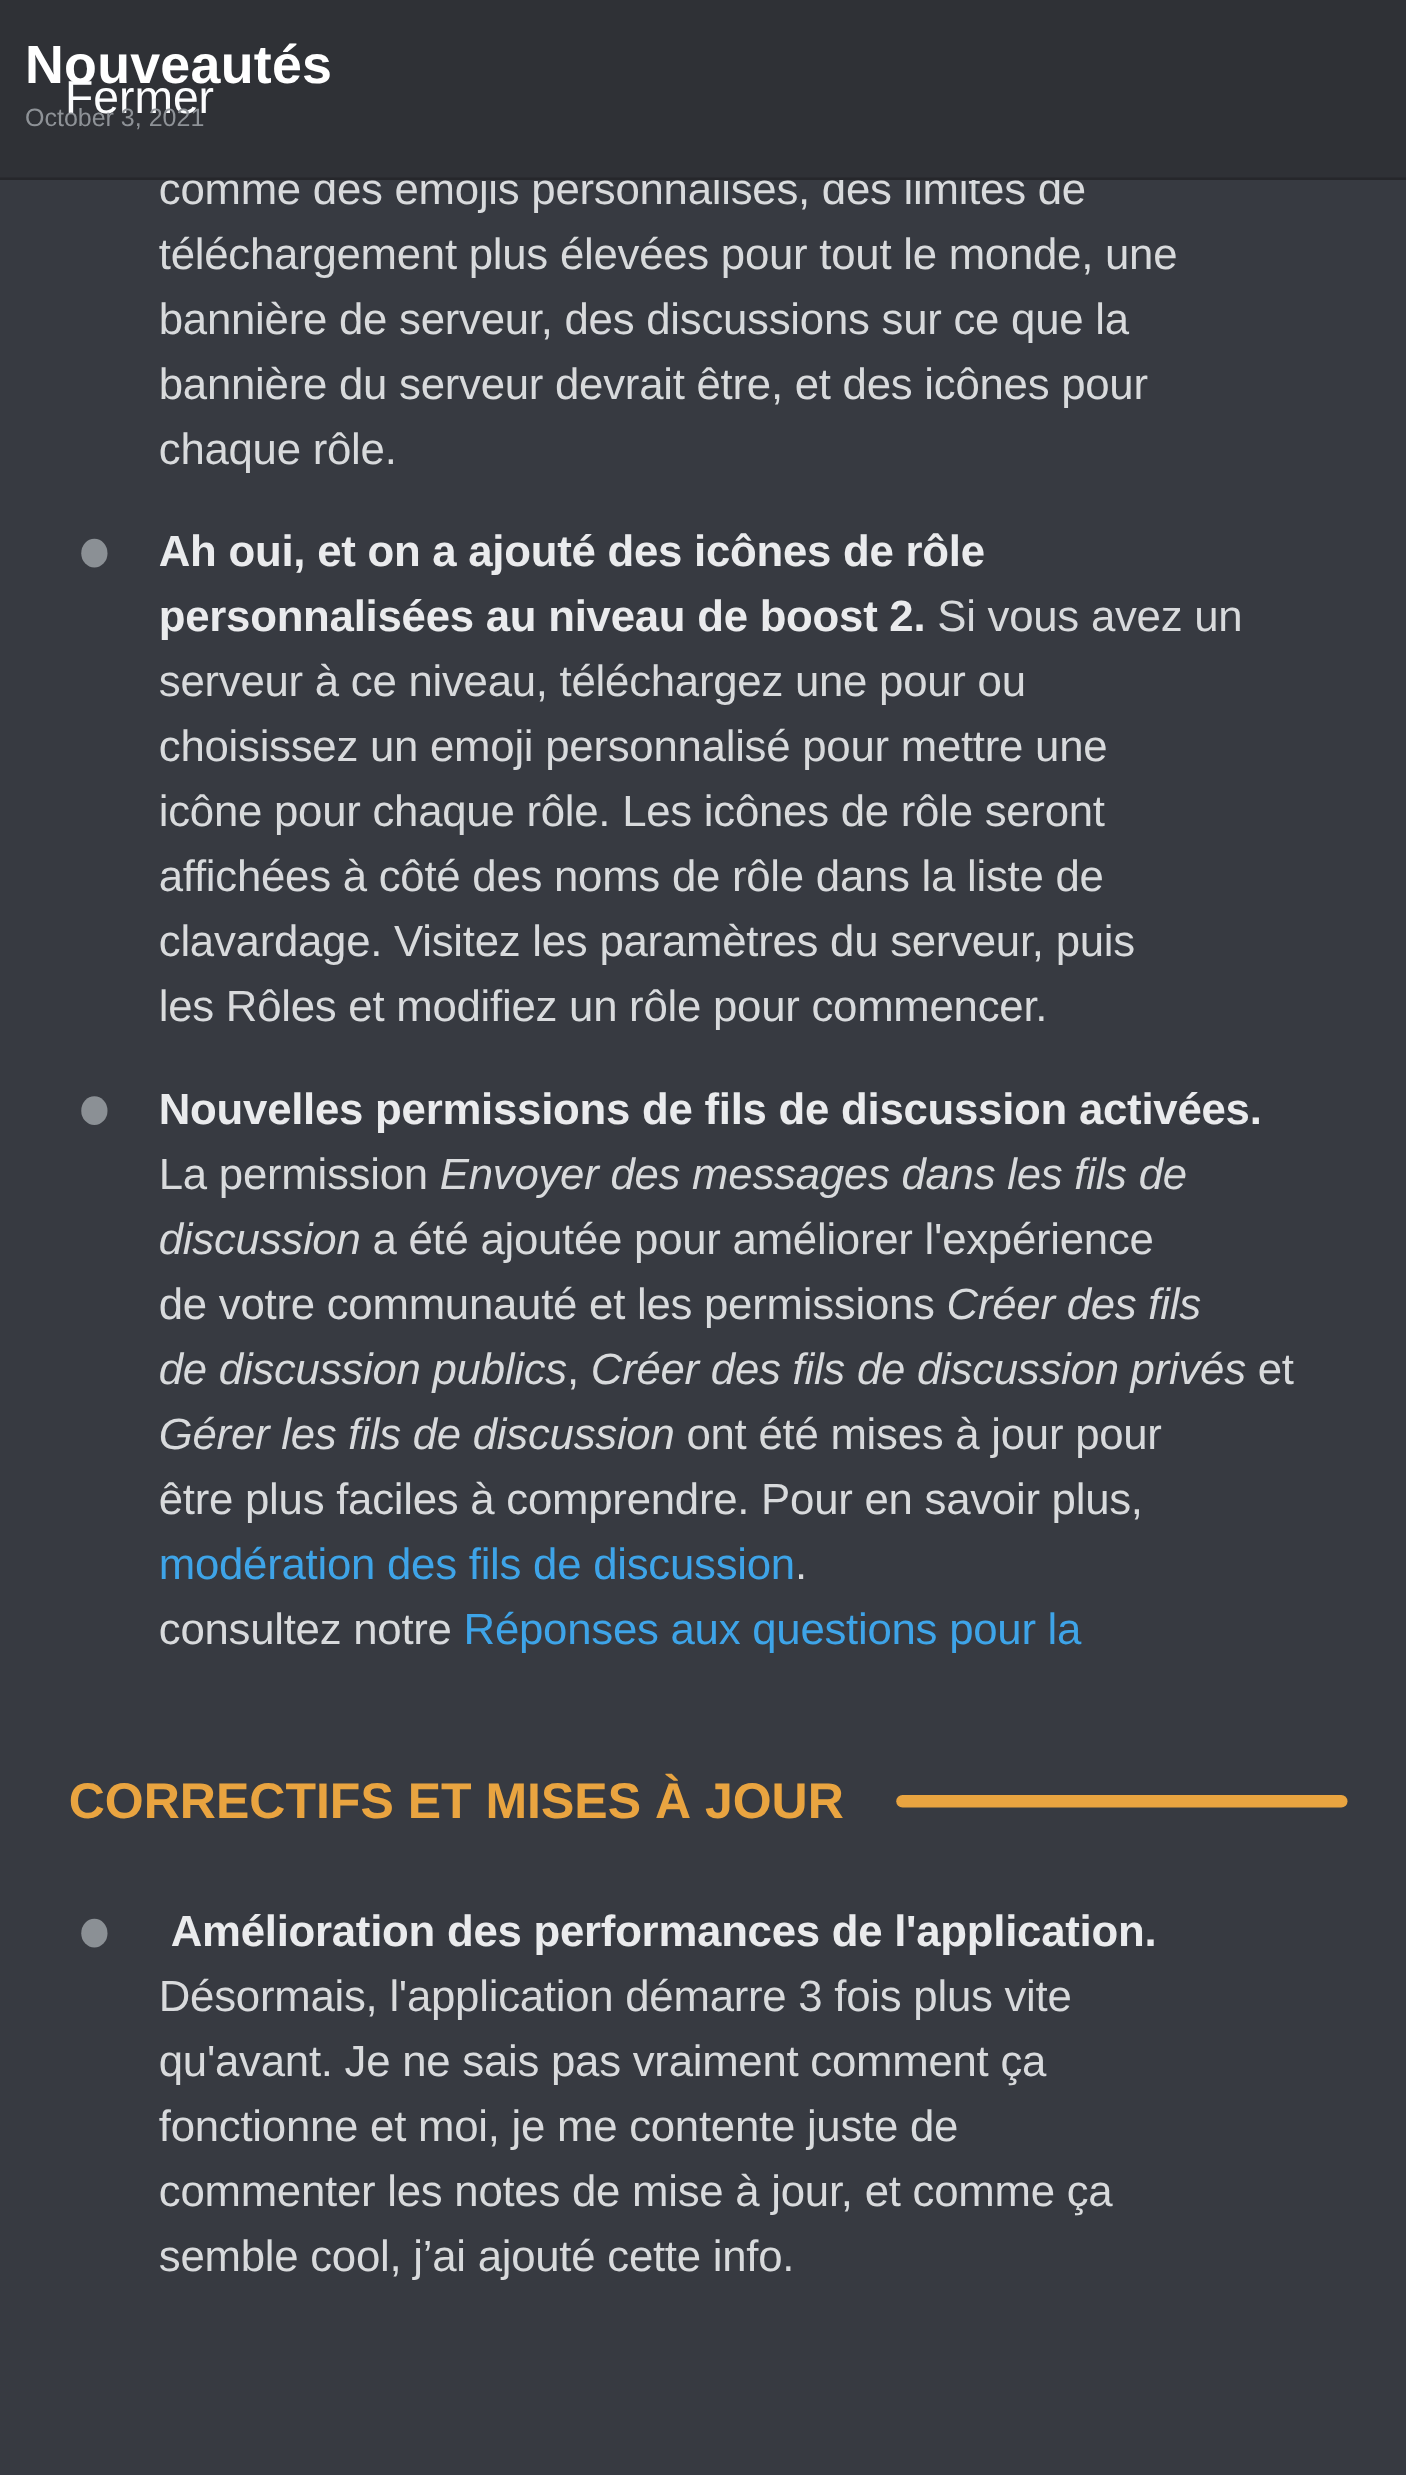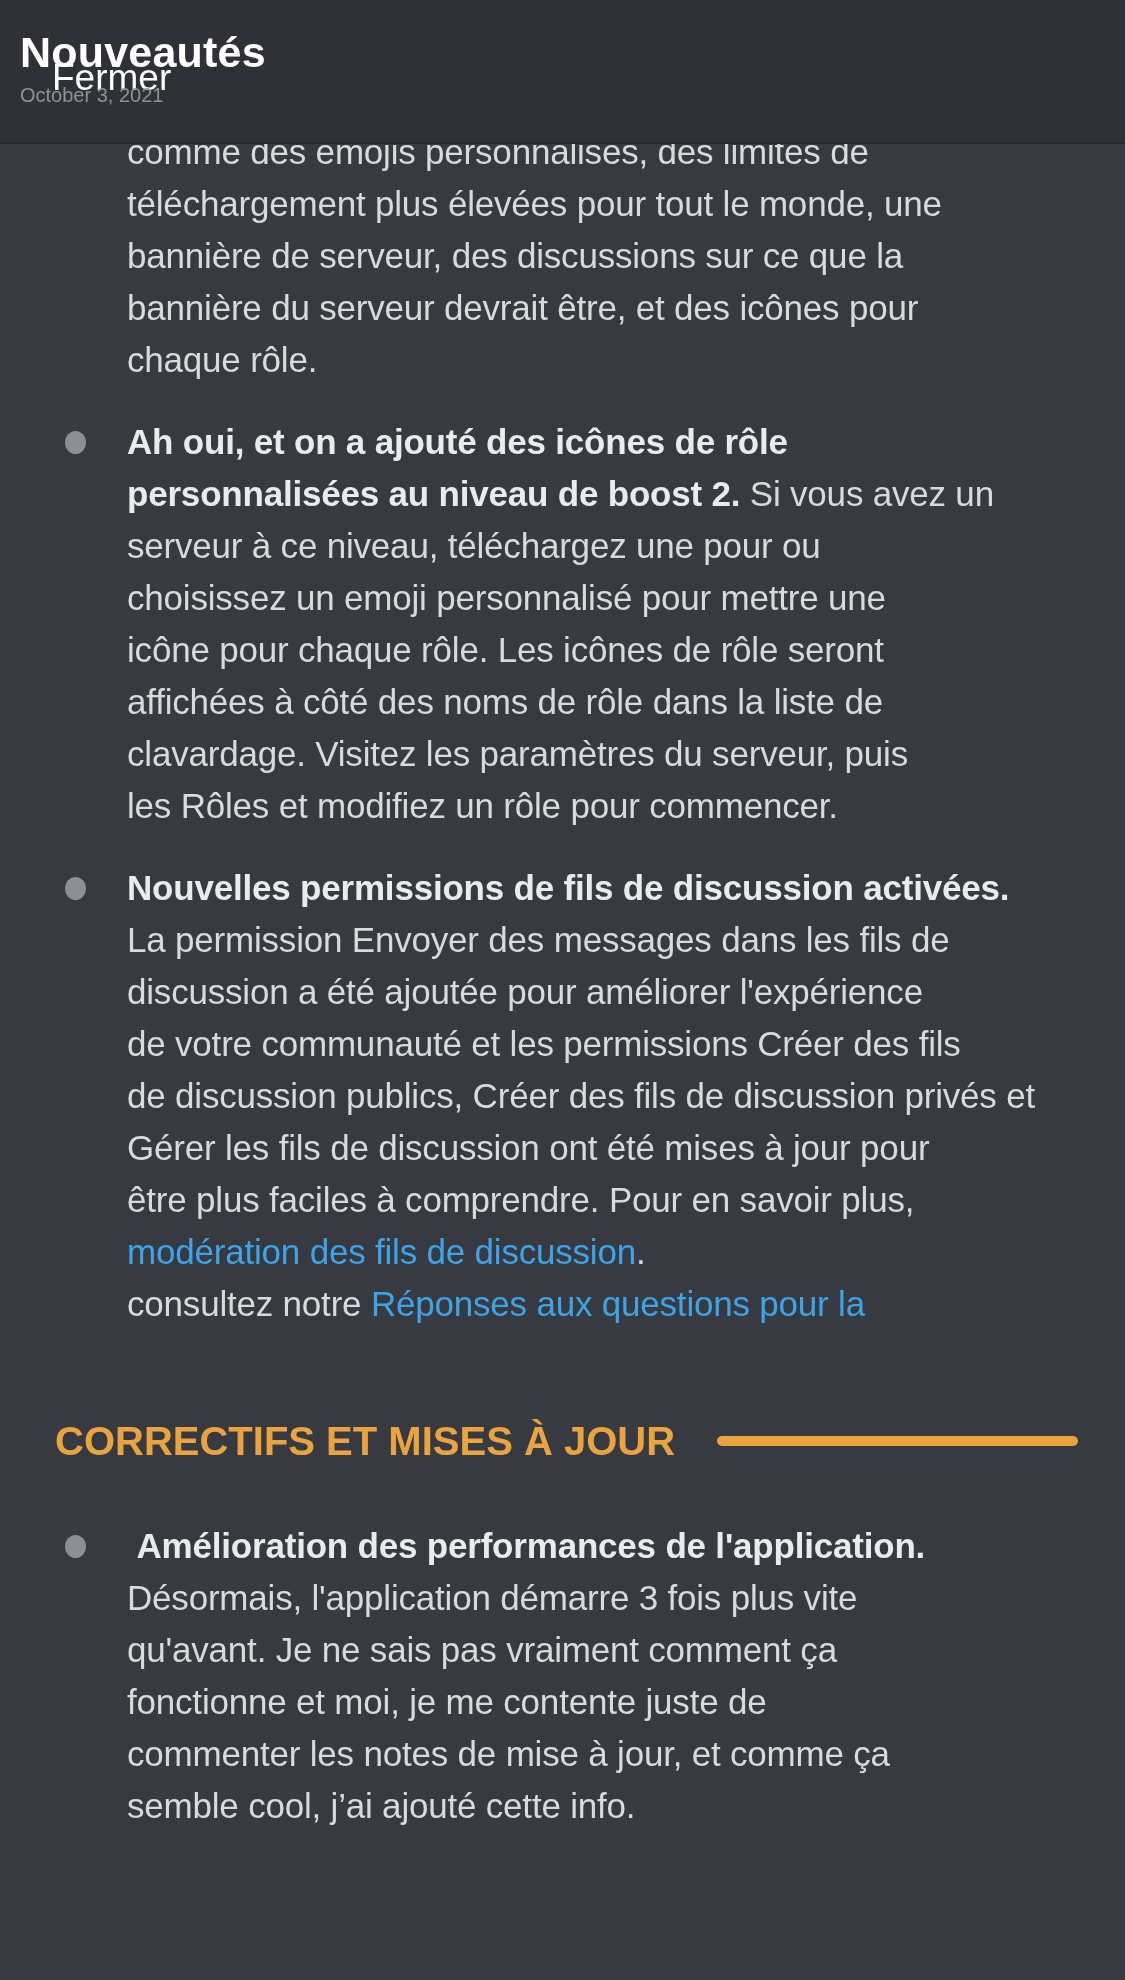--- a/index.html
+++ b/index.html
@@ -36,21 +36,21 @@
   .block {
     position: relative;
     margin: 0 0 30px 72px;
     font-size: 35px; line-height: 52px;
     letter-spacing: -0.2px;
     color: var(--body-text, #d8dadc);
   }
   .line { white-space: nowrap; height: 52px; }
   .run-normal { }
   .run-bold   { font-weight: 700; color: var(--bold-text, #eaebed); margin-top: 12px; }
-  .run-italic { }
+  .run-italic { font-style: italic; }
   .run-link   { color: var(--link, #3ea4e8); cursor: pointer; }
   .dot {
     position: absolute; left: -62px; top: 15px;
     width: 21px; height: 23px; border-radius: 50%;
     background: var(--bullet, #8b9095);
   }
   .section-heading {
     display: flex; align-items: center;
     margin: 88px 0 56px 0;
   }

